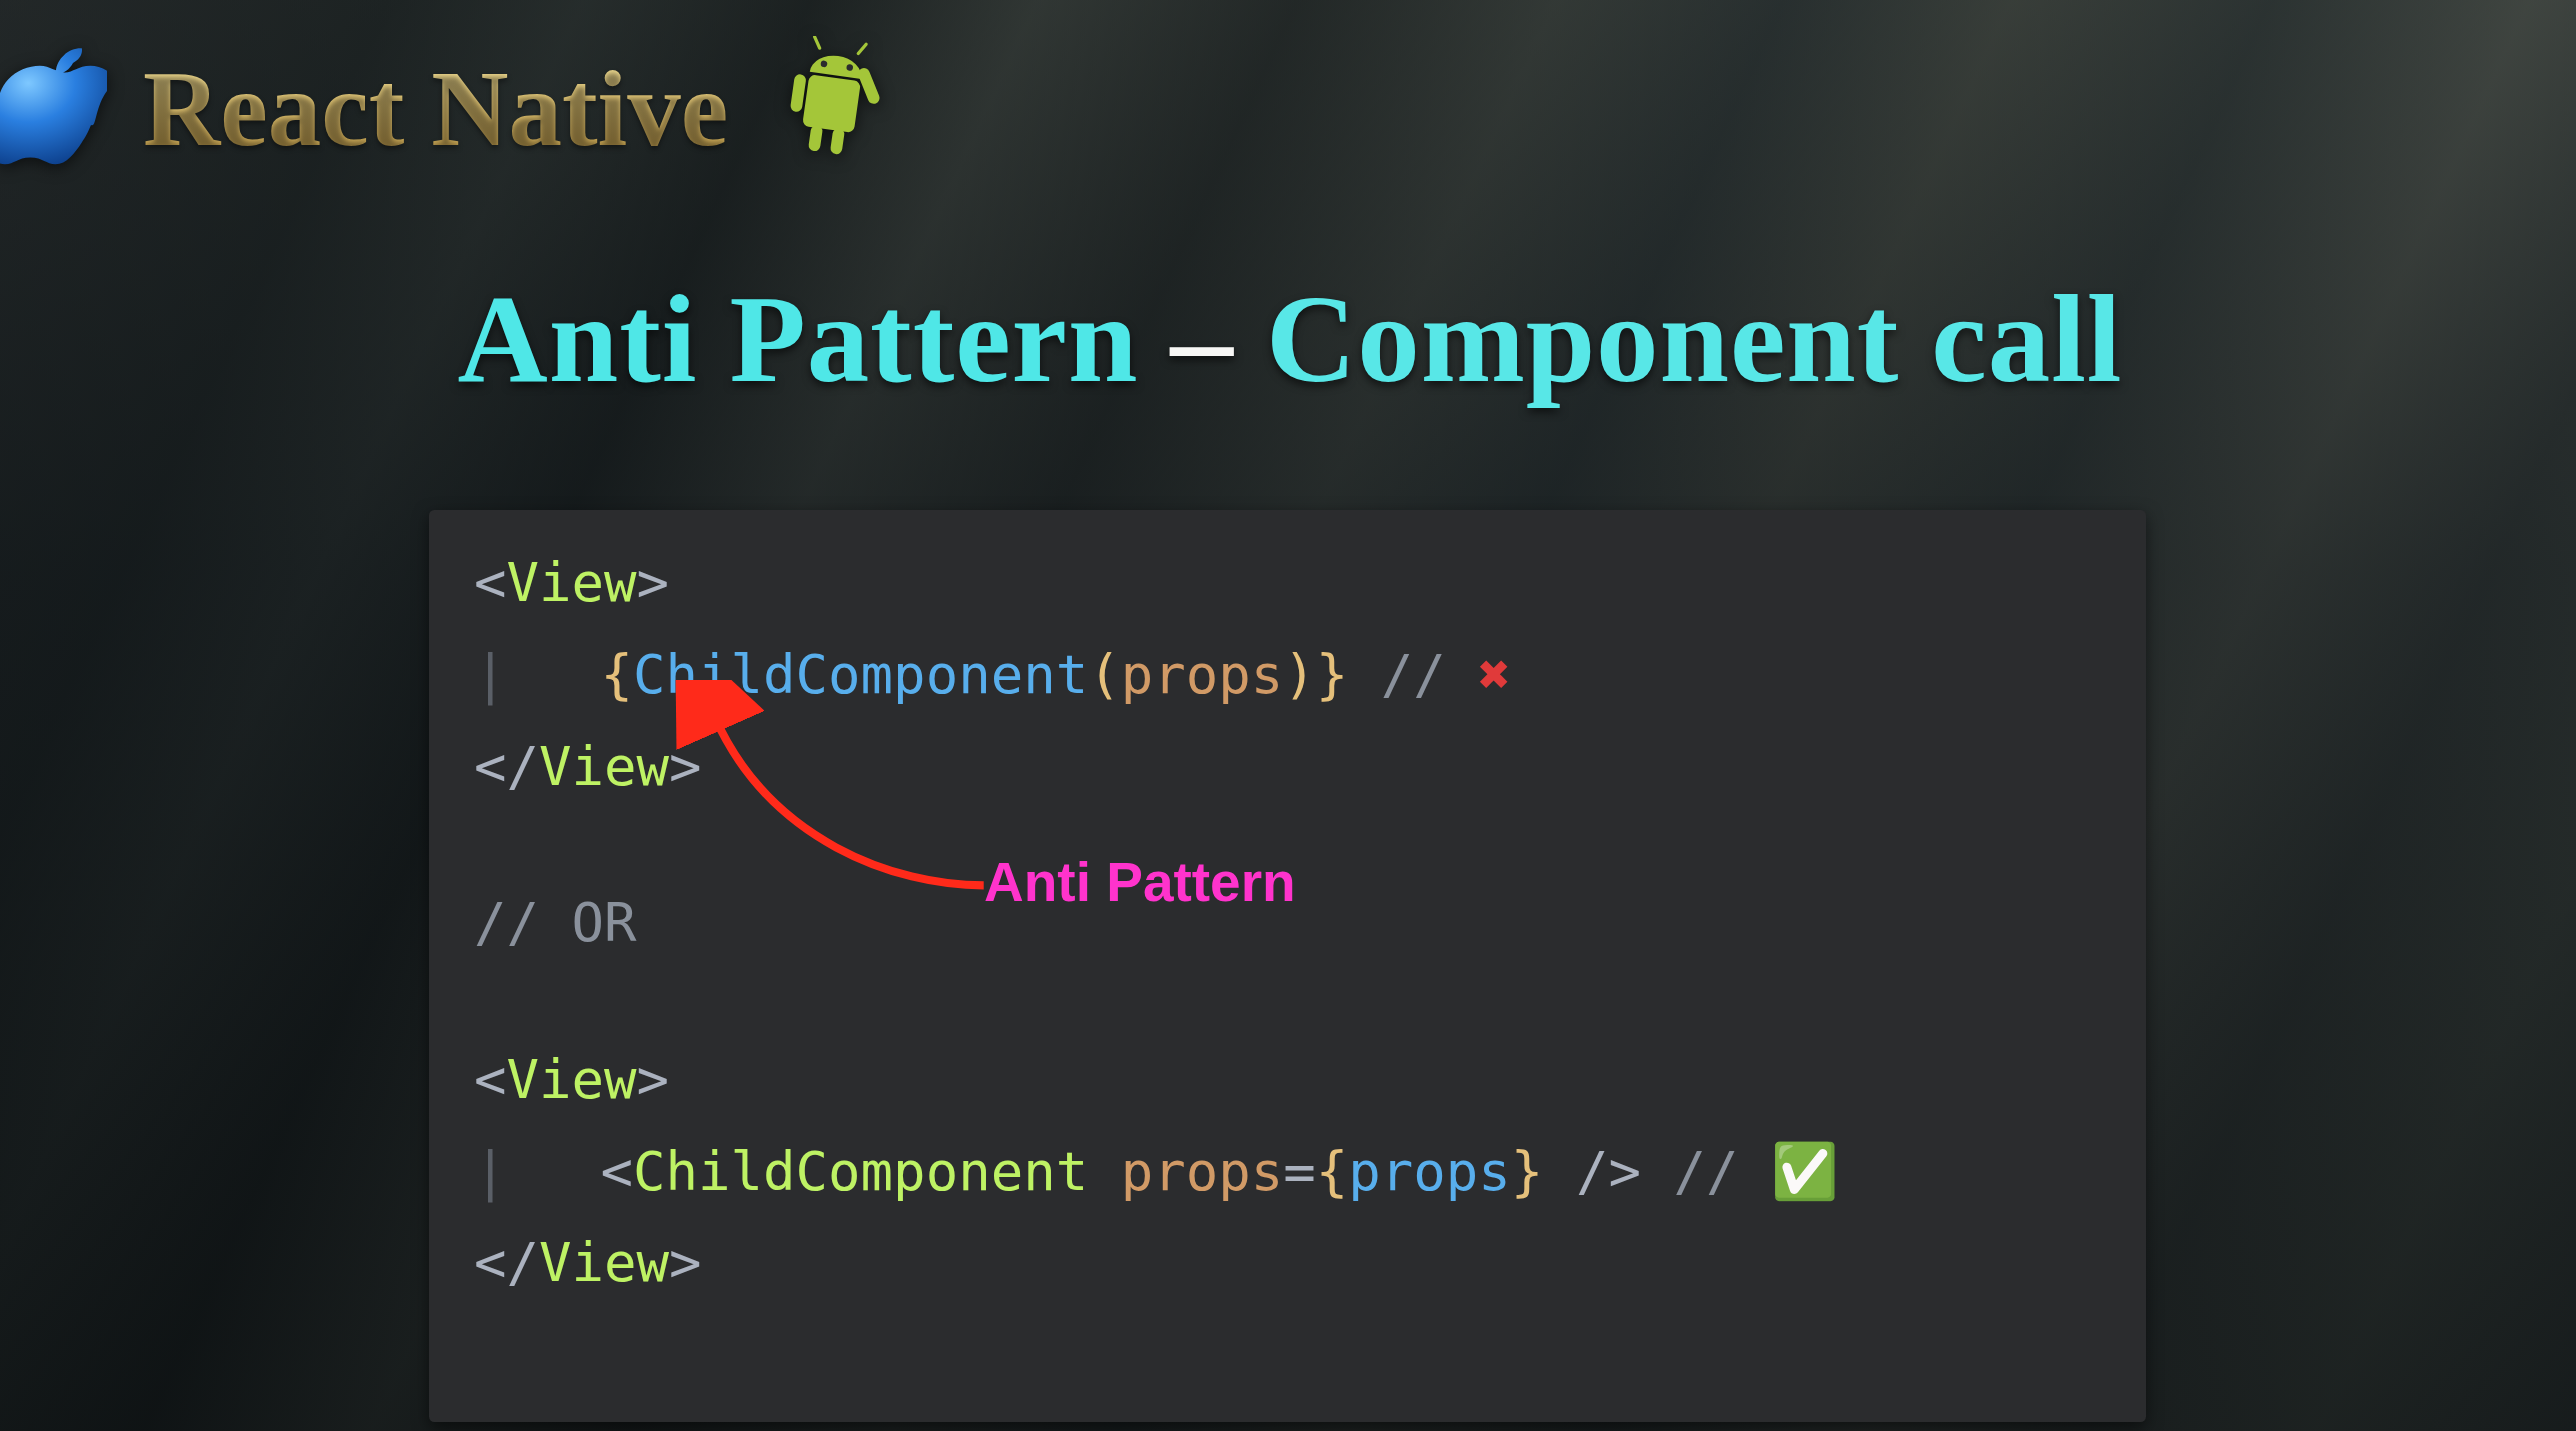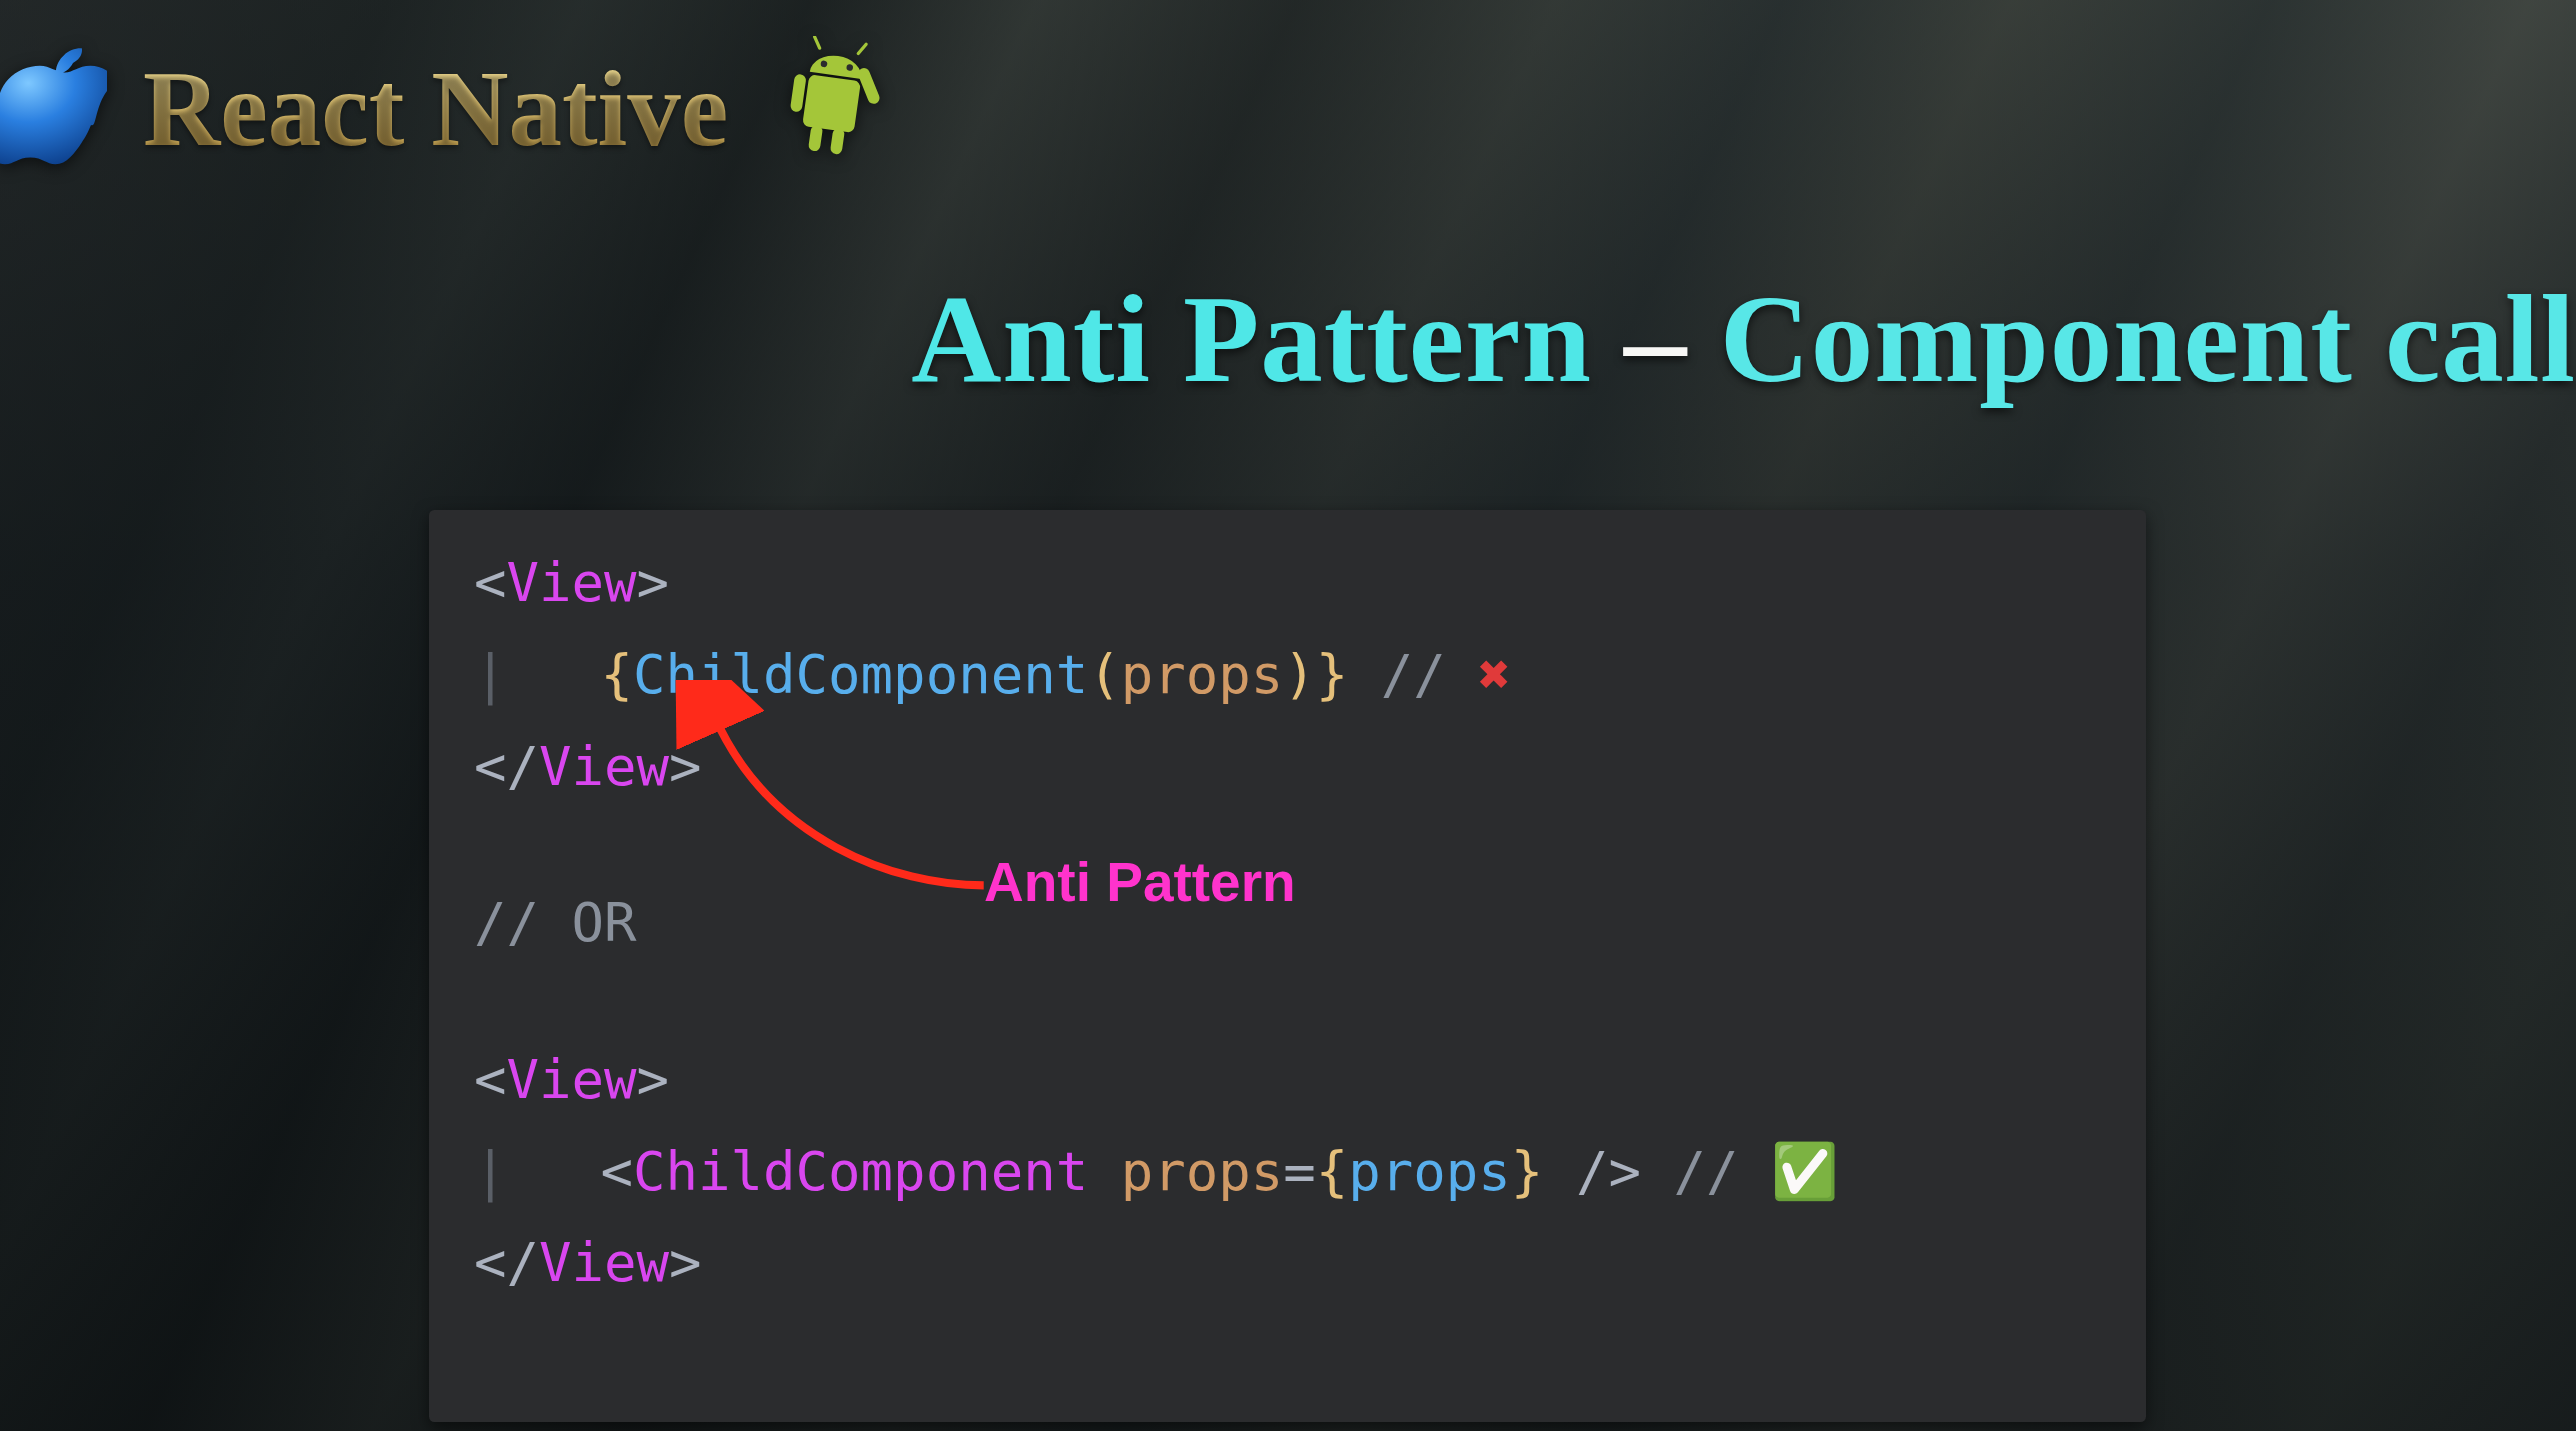--- a/index.html
+++ b/index.html
@@ -44,21 +44,21 @@
     background-clip: text;
     color: transparent;
     text-shadow: 0 2.7px 5.4px rgba(0,0,0,0.4);
   }
 
   
   .subtitle {
     position: absolute;
     top: 268px;
     left: 4px; right: 0;
-    text-align: right;
+    text-align: center;
     font-family: "Comic Sans MS", "Segoe Script", cursive;
     font-size: 125px;
     font-weight: 700;
     letter-spacing: 0.9px;
     text-shadow: 0 3.6px 9px rgba(0,0,0,0.6);
   }
   .subtitle .part-a { color: #4fe7e7; }
   .subtitle .part-b { color: #f7f7f5; }
   .subtitle .part-c { color: #58e7e7; }
 
@@ -72,21 +72,21 @@
     background: #2b2c2e;
     border-radius: 5.4px;
     padding: 27px 45px;
     font-family: "Consolas", "Menlo", "Monaco", monospace;
     font-size: 54px;
     line-height: 1.7;
     color: #d7dae0;
     box-shadow: 0 5.4px 16px rgba(0,0,0,0.5);
   }
   .c-bracket  { color: #abb2bf; }
-  .c-tag      { color: #d946ef; }
+  .c-tag      { color: #bef264; }
   .c-brace    { color: #e5c07b; }
   .c-func     { color: #58aeec; }
   .c-paren    { color: #e5c07b; }
   .c-arg      { color: #d19a66; }
   .c-attr     { color: #d19a66; }
   .c-comment  { color: #8a919c; }
   .c-guide    { color: #5a5f67; }
   .c-x        { color: #e03a3a; font-weight: 700; }
   .c-check    { color: #3bbf5a; }
   .indent     { padding-left: 94px; display: inline-block; }

